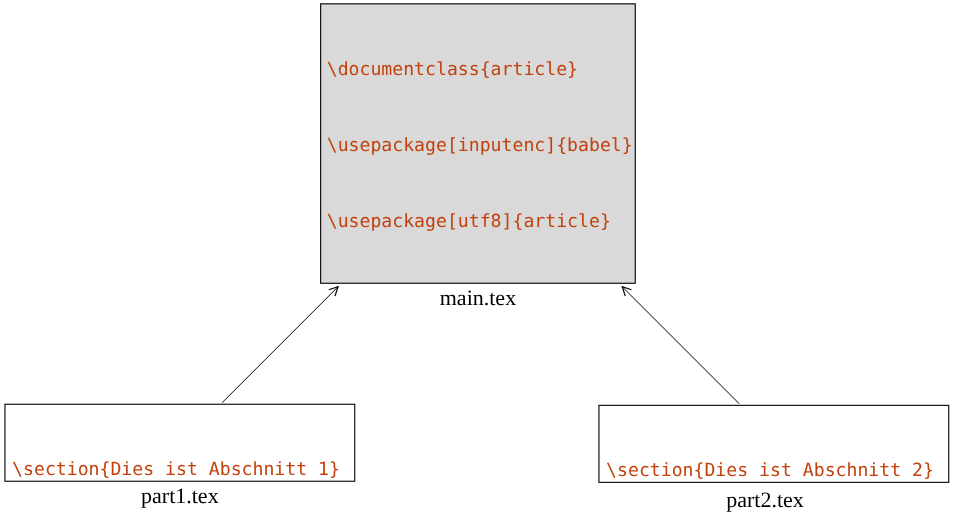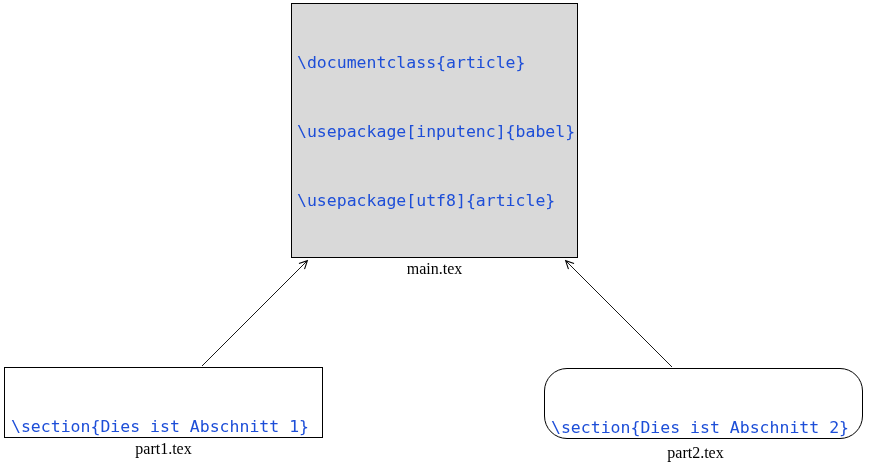--- a/index.html
+++ b/index.html
@@ -15,42 +15,42 @@
     left: 0; top: 0;
     width: 874px; height: 471px;
   }
   .code-box {
     position: absolute;
     box-sizing: border-box;
     border: 1px solid #000000;
     font-family: "DejaVu Sans Mono", "Liberation Mono", monospace;
     font-size: 16.5px;
     line-height: 23px;
-    color: #1d4ed8;
+    color: #c2410c;
     white-space: pre;
     overflow: hidden;
   }
   .main-box {
     left: 291px; top: 3px;
     width: 287px; height: 255px;
     background: #d9d9d9;
     padding: 1px 5px 0 5px;
   }
   .part-box {
     width: 319px; height: 71px;
     background: #ffffff;
     padding: 1px 6px 0 6px;
   }
   #part1-box { left: 4px;   top: 367px; }
   #part2-box { left: 544px; top: 368px; }
   .code-line { height: 23px; }
   .file-label {
     position: absolute;
     font-family: "Liberation Serif", "DejaVu Serif", serif;
-    font-size: 16px;
+    font-size: 20px;
     color: #000000;
     text-align: center;
   }
   #main-label  { left: 291px; top: 260px; width: 287px; }
   #part1-label { left: 4px;   top: 440px; width: 319px; }
   #part2-label { left: 536px; top: 444px; width: 319px; }
 </style>
 </head>
 <body>
 
@@ -81,20 +81,20 @@
   </div>
   <div class="file-label" id="main-label">main.tex</div>
 
   <div class="code-box part-box" id="part1-box" style="background: rgb(255, 255, 255);">
     <div class="code-line">\section{Dies ist Abschnitt 1}</div>
     
     
   </div>
   <div class="file-label" id="part1-label">part1.tex</div>
 
-  <div class="code-box part-box" id="part2-box" style="background: rgb(255, 255, 255); border-radius: 23px;">
+  <div class="code-box part-box" id="part2-box" style="background: rgb(255, 255, 255);">
     <div class="code-line">\section{Dies ist Abschnitt 2}</div>
     
     
   </div>
   <div class="file-label" id="part2-label">part2.tex</div>
 
 </div>
 
 </body></html>

